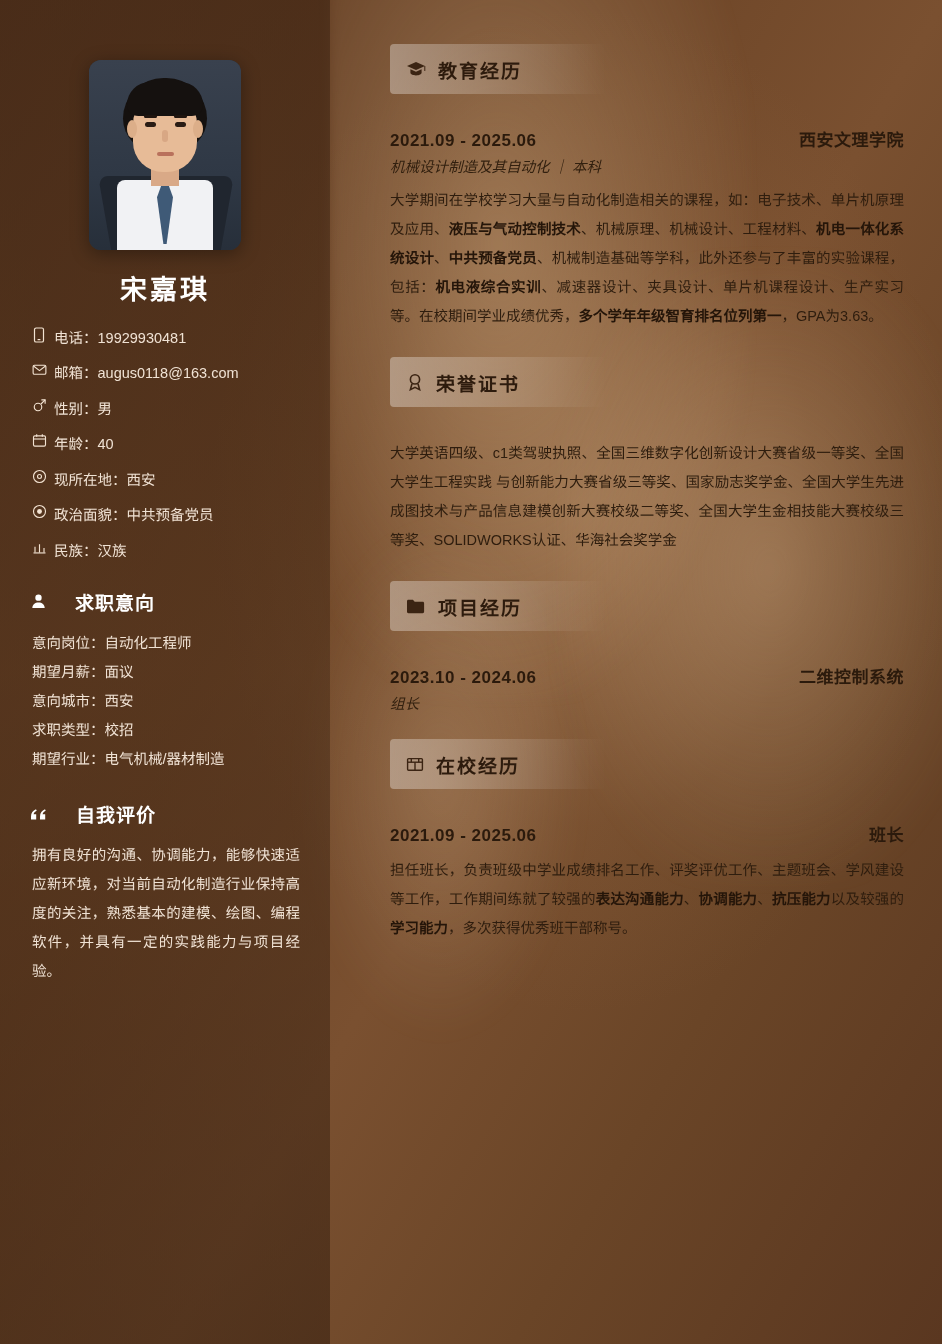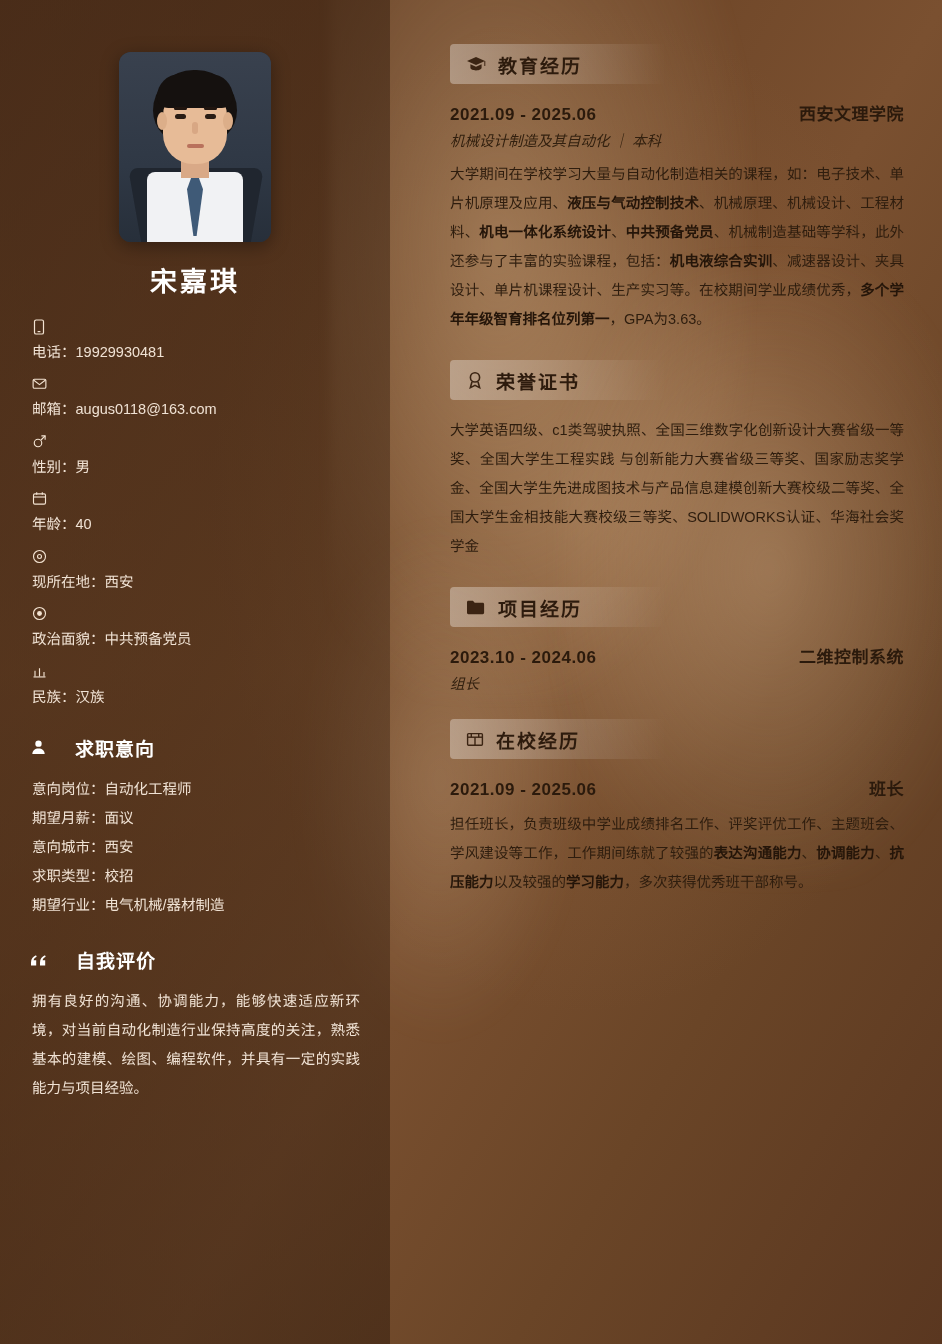--- a/index.html
+++ b/index.html
@@ -37,23 +37,23 @@
   }
   .glow-c {
     left: 300px; top: 520px; width: 280px; height: 520px;
     background: radial-gradient(ellipse at 50% 50%, rgba(255,226,188,0.20), rgba(255,226,188,0) 70%);
     filter: blur(14px);
   }
 
   
   .sidebar {
     position: relative;
-    width: 390px;
+    width: 330px;
     height: 100%;
-    padding: 0 30px;
+    padding: 8px 30px;
     background: linear-gradient(180deg, rgba(57,33,17,0.55) 0%, rgba(63,38,20,0.45) 50%, rgba(52,30,15,0.55) 100%);
     color: #f4e7da;
     z-index: 3;
   }
   .photo-wrap {
     width: 152px; height: 190px;
     margin: 52px auto 0;
     border-radius: 12px;
     overflow: hidden;
     background: #2a313d;
@@ -88,21 +88,20 @@
     color: #ffffff;
   }
   .info-list { margin: 0 0 16px 2px; }
   .info-row {
     display: flex;
     align-items: flex-start;
     font-size: 14.5px;
     line-height: 1.55;
     margin-bottom: 13px;
     color: #f0e2d4;
-    flex-direction: column;
   }
   .info-ico {
     width: 22px;
     flex: 0 0 22px;
     color: #f3e3d2;
     font-size: 13px;
     line-height: 1.6;
   }
   .info-ico svg { display:block; }
   .info-txt { flex: 1; word-break: break-all; }
@@ -140,23 +139,23 @@
     flex: 1;
     padding: 44px 38px 40px 60px;
     z-index: 3;
     color: #2a1c10;
   }
   .block { margin-bottom: 26px; }
   .blk-head {
     display: flex;
     align-items: center;
     gap: 12px;
-    height: 40px;
+    height: 50px;
     padding-left: 16px;
-    margin-bottom: 16px;
+    margin-bottom: 32px;
     width: 216px;
     background: linear-gradient(90deg, rgba(255,255,255,0.34) 0%, rgba(255,255,255,0.10) 70%, rgba(255,255,255,0.0) 100%);
     border-radius: 4px;
   }
   .blk-head .b-ico { color: #3b2413; display:flex; align-items:center; }
   .blk-title {
     font-size: 19px;
     font-weight: 700;
     color: #2d1b0d;
     letter-spacing: 2px;

